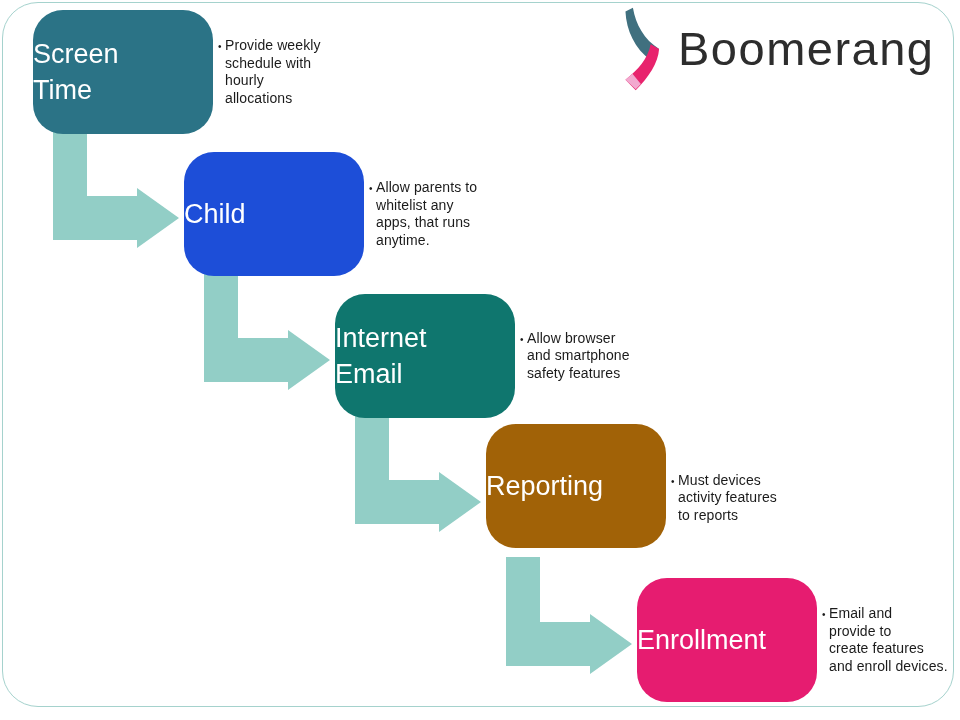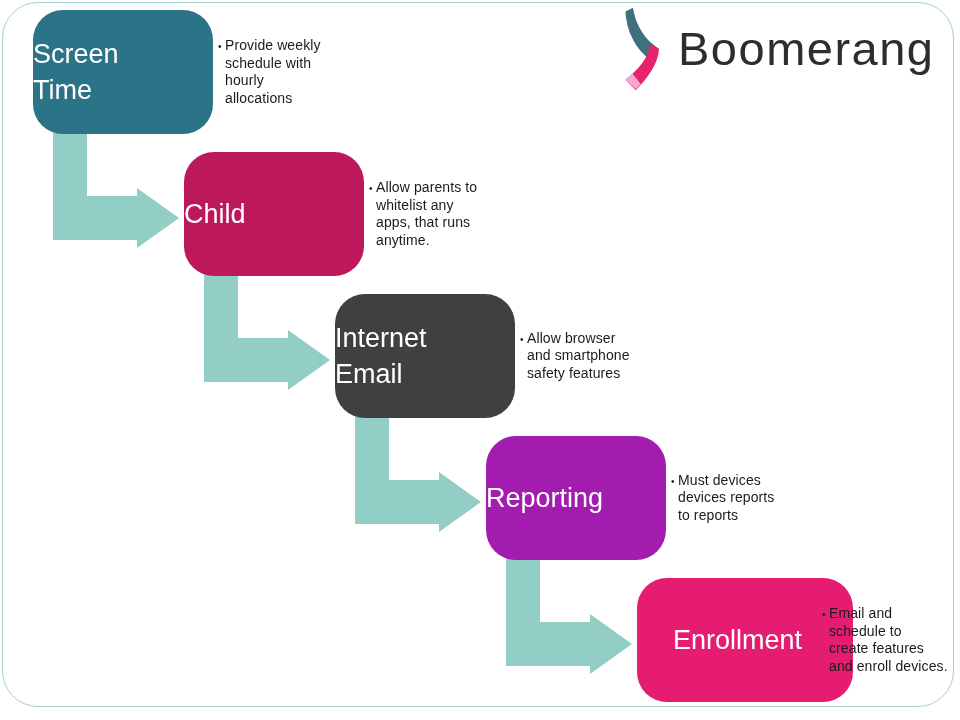--- a/index.html
+++ b/index.html
@@ -98,70 +98,70 @@
       <div class="note-inner">
         <span class="note-bullet">•</span>
         <div class="note-lines">
           <div>Provide weekly</div>
           <div>schedule with</div>
           <div>hourly</div>
           <div>allocations</div>
         </div>
       </div>
     </div>
-    <div class="step-box" style="left: 184px; top: 152px; background: #be185d;">
+    <div class="step-box" style="left: 184px; top: 152px; background: #1d4ed8;">
       <div>Child</div>
     </div>
     <div class="step-note" style="left: 369px; top: 152px;">
       <div class="note-inner">
         <span class="note-bullet">•</span>
         <div class="note-lines">
           <div>Allow parents to</div>
           <div>whitelist any</div>
           <div>apps, that runs</div>
           <div>anytime.</div>
         </div>
       </div>
     </div>
-    <div class="step-box" style="left: 335px; top: 294px; background: #404040;">
+    <div class="step-box" style="left: 335px; top: 294px; background: #0f766e;">
       <div>Internet</div>
       <div>Email</div>
     </div>
     <div class="step-note" style="left: 520px; top: 294px;">
       <div class="note-inner">
         <span class="note-bullet">•</span>
         <div class="note-lines">
           <div>Allow browser</div>
           <div>and smartphone</div>
           <div>safety features</div>
         </div>
       </div>
     </div>
-    <div class="step-box" style="left: 486px; top: 436px; background: #a21caf;">
+    <div class="step-box" style="left: 486px; top: 424px; background: #a16207;">
       <div>Reporting</div>
     </div>
     <div class="step-note" style="left: 671px; top: 436px;">
       <div class="note-inner">
         <span class="note-bullet">•</span>
         <div class="note-lines">
           <div>Must devices</div>
-          <div>devices reports</div>
+          <div>activity features</div>
           <div>to reports</div>
         </div>
       </div>
     </div>
-    <div class="step-box" style="left: 637px; top: 578px; background: rgb(230, 28, 112); padding-left: 36px;">
+    <div class="step-box" style="left: 637px; top: 578px; background: rgb(230, 28, 112);">
       <div>Enrollment</div>
     </div>
     <div class="step-note" style="left: 822px; top: 578px;">
       <div class="note-inner">
         <span class="note-bullet">•</span>
         <div class="note-lines">
           <div>Email and</div>
-          <div>schedule to</div>
+          <div>provide to</div>
           <div>create features</div>
           <div>and enroll devices.</div>
         </div>
       </div>
     </div>
   </div>
 
 <div class="logo">
   <svg class="logo-icon" xmlns="http://www.w3.org/2000/svg" viewBox="0 0 55 92">
     <path id="boom-teal" fill="#40707f" d="M21 2 C 24 20 33 36 49 46 L 40 58 C 23 46 14 26 13 6 Z"></path>

